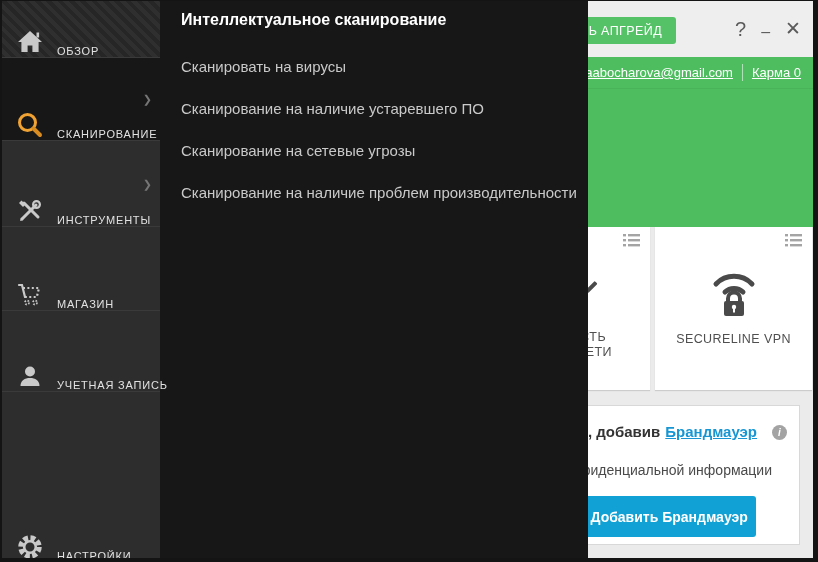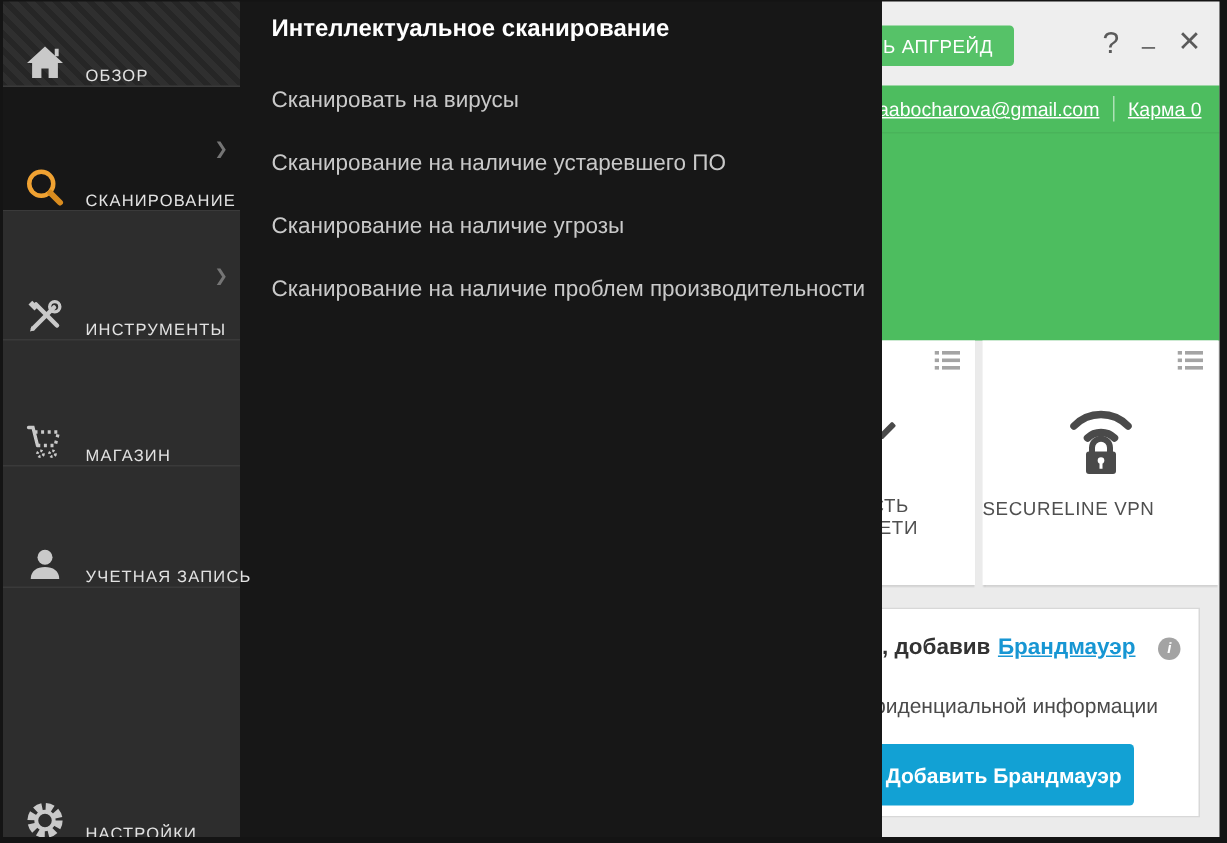--- a/index.html
+++ b/index.html
@@ -34,21 +34,21 @@
   .green-zone{position:absolute;left:0;top:57px;width:100%;height:170px;background:#4dbd5f;}
   .account-row{position:absolute;top:7px;right:12px;display:flex;align-items:center;gap:9px;}
   .account-row a{color:#fff;font-size:13px;text-decoration:underline;cursor:pointer;white-space:nowrap;}
   .vsep{width:1px;height:17px;background:rgba(255,255,255,.55);}
   .account-underline{position:absolute;top:31px;left:0;width:100%;height:1px;background:rgba(0,0,0,.05);}
 
   .tile{position:absolute;top:227px;height:163px;background:#fff;box-shadow:0 1px 1px rgba(0,0,0,.13);cursor:pointer;}
   .tile.home{left:335px;width:155px;}
   .tile.vpn{left:495px;width:157px;}
   .tile-menu{position:absolute;top:7px;right:10px;cursor:pointer;line-height:0;}
-  .tile-label{position:absolute;left:0;width:100%;text-align:left;color:#4f4f4f;font-size:12.5px;letter-spacing:.4px;}
+  .tile-label{position:absolute;left:0;width:100%;text-align:center;color:#4f4f4f;font-size:12.5px;letter-spacing:.4px;}
   .tile.vpn .tile-label{top:105px;}
   .vpn-icon{position:absolute;top:38px;left:50%;transform:translateX(-50%);line-height:0;}
   .tile-frag-text{position:absolute;color:#4f4f4f;font-size:12.5px;letter-spacing:.4px;white-space:nowrap;}
   .frag1{top:103px;right:44px;}
   .frag2{top:118px;right:38px;}
   .icon-fragment{position:absolute;left:90px;top:58px;width:13px;height:4px;background:#4a4a4a;border-radius:1px;transform:rotate(-45deg);}
 
   .promo-card{position:absolute;left:200px;top:405px;width:440px;height:140px;background:#fff;border:1px solid #d8d8d8;}
   .promo-title{position:absolute;top:17px;right:42px;font-size:15px;font-weight:bold;color:#333;white-space:nowrap;}
   .promo-title .tfrag{margin-right:5px;}
@@ -164,21 +164,21 @@
         <span class="plus">+</span>
         <span>Добавить Брандмауэр</span>
       </button>
     </div>
   </div>
 
   <div class="flyout">
     <div class="flyout-title">Интеллектуальное сканирование</div>
     <div class="flyout-item fi0">Сканировать на вирусы</div>
     <div class="flyout-item fi1">Сканирование на наличие устаревшего ПО</div>
-    <div class="flyout-item fi2">Сканирование на наличие угрозы</div>
+    <div class="flyout-item fi2">Сканирование на сетевые угрозы</div>
     <div class="flyout-item fi3">Сканирование на наличие проблем производительности</div>
   </div>
 
   <nav class="sidebar">
 
     <div class="side-item si-overview">
       <span class="icon-box">
         <svg width="28" height="26" viewBox="0 0 28 26">
           <path fill="#c9c9c9" d="M14 2 L26 13 h-3.4 v10 h-6.2 v-6.4 h-4.8 V23 H5.4 V13 H2 Z"></path>
           <rect x="20.5" y="3.5" width="2.6" height="5" fill="#c9c9c9"></rect>

